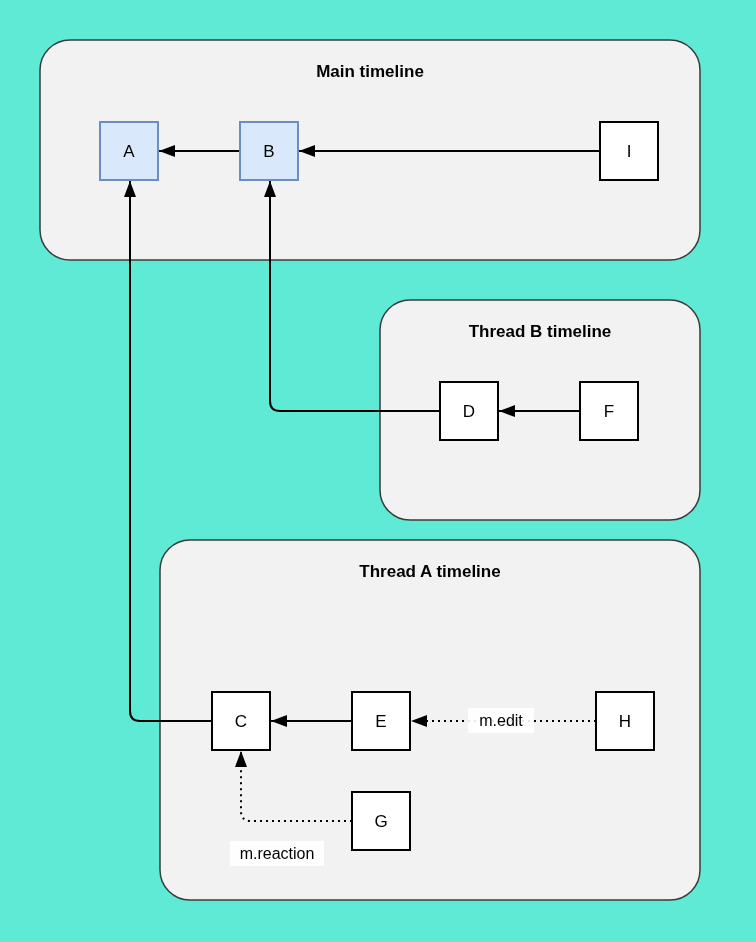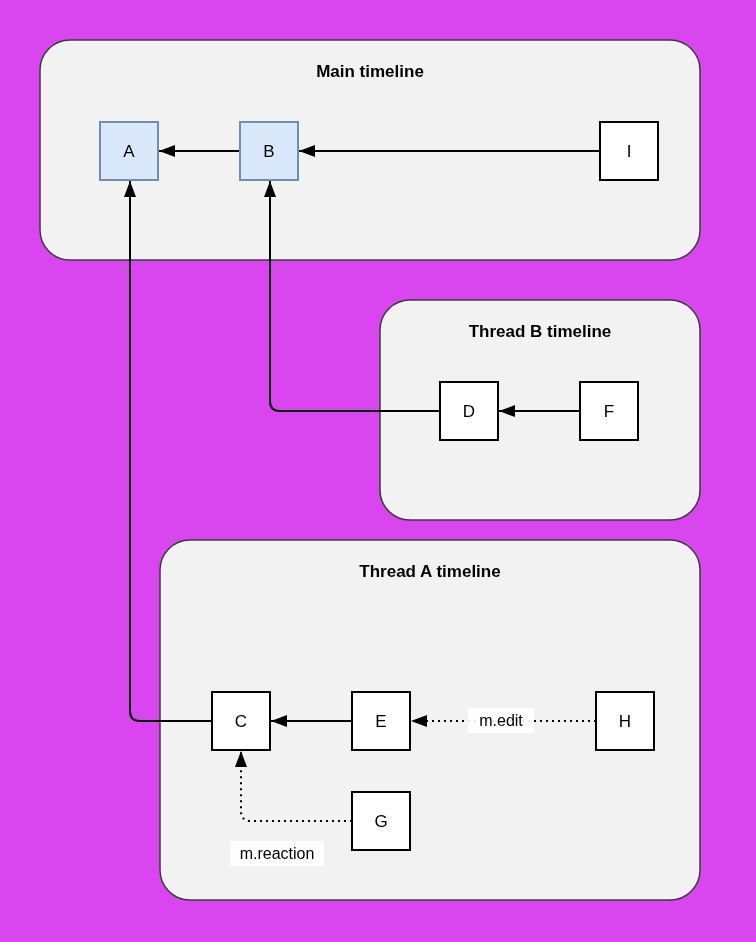--- a/index.html
+++ b/index.html
@@ -1,20 +1,20 @@
 <!DOCTYPE html>
 <html><head>
 <meta charset="utf-8">
 <style>
   html, body { margin: 0; padding: 0; background: #ffffff; }
   .canvas {
     width: 756px;
     height: 942px;
     position: relative;
-    background: #d946ef;
+    background: #5eead4;
     overflow: hidden;
   }
   svg { display: block; }
   text {
     font-family: "Liberation Sans", sans-serif;
     fill: #000000;
   }
   .container-title { font-size: 17px; font-weight: bold; }
   .node-label { font-size: 17px; }
   .edge-label { font-size: 16px; }

